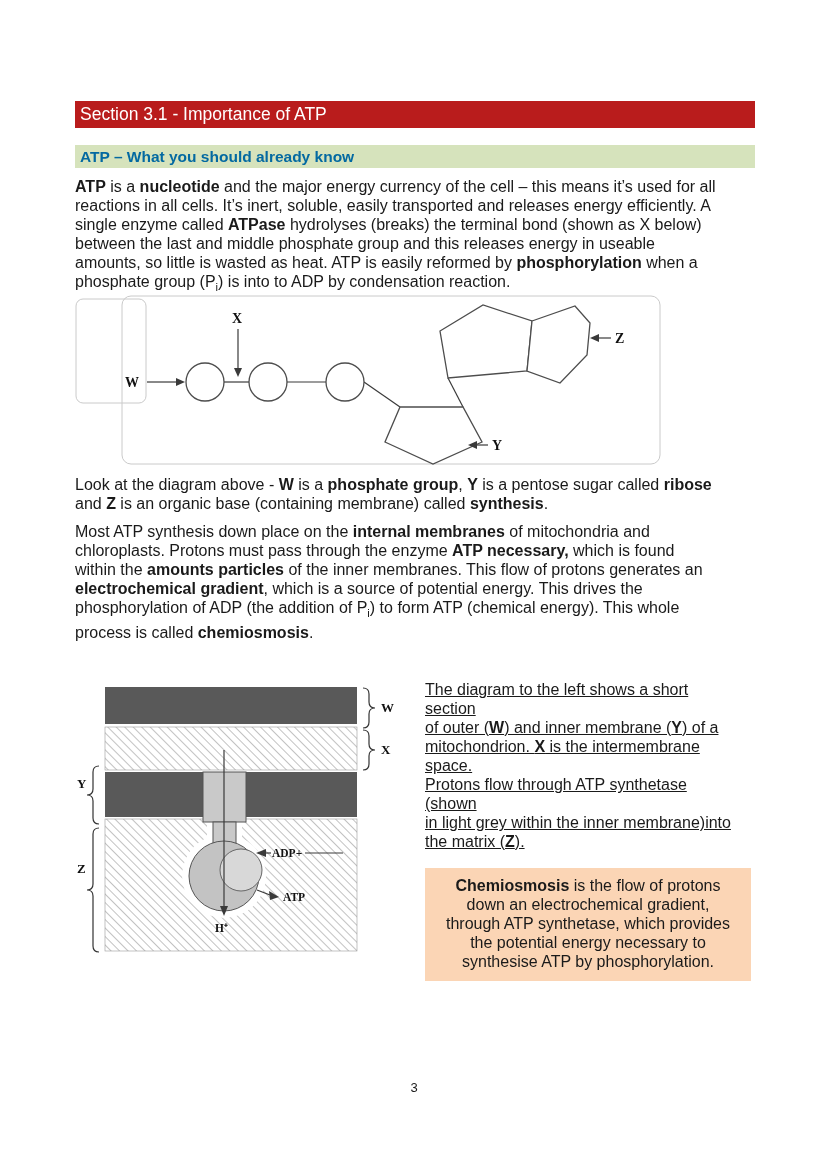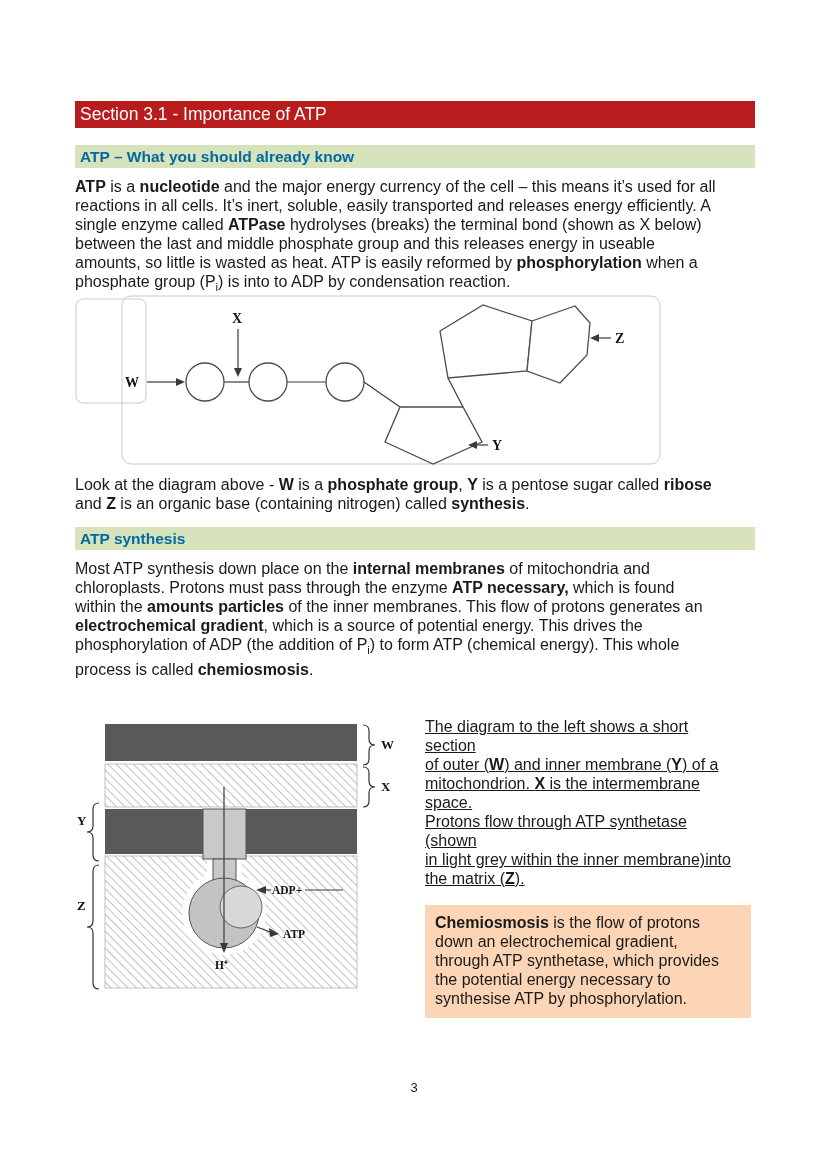--- a/index.html
+++ b/index.html
@@ -31,21 +31,21 @@
   }
   sub { font-size: 0.7em; }
   b { font-weight: bold; }
   figure { margin: 0; }
   .atp-fig { margin-top: -4px; }
   .caption { margin-top: 6px; }
   .bottom-row { display: flex; margin-top: 36px; }
   .membrane-fig { width: 350px; flex: none; }
   .right-col { width: 326px; }
   .desc { margin-top: 2px; text-decoration: underline; }
-  .note-box { background: #FBD5B5; margin-top: 17px; padding: 8px 10px 10px 10px; }
+  .note-box { background: #FBD5B5; margin-top: 17px; padding: 8px 10px 10px 10px; text-align: center; }
   .note-box .para { margin: 0; }
   .page-number {
     position: absolute; left: 0; top: 1080px; width: 100%;
     text-align: center; font-size: 13px; color: #1a1a1a;
   }
   svg { display: block; }
   svg .ln { stroke: #3a3a3a; stroke-width: 1.2px; fill: none; }
   svg .ah { fill: #3a3a3a; stroke: none; }
   svg .shape { fill: #ffffff; stroke: #4d4d4d; stroke-width: 1.3px; }
   svg text.dl1 { font-family: "Liberation Serif", serif; font-weight: bold; font-size: 14px; fill: #111; }
@@ -109,23 +109,22 @@
 
       <g>
         <line class="ln" x1="536" y1="45" x2="524" y2="45"></line>
         <polygon class="ah" points="515,45 524,41 524,49"></polygon>
       </g>
       <text class="dl1" x="540" y="50">Z</text>
     </svg>
   </figure>
 
   <p class="para caption"><span>Look at the diagram above - </span><b>W</b><span> is a </span><b>phosphate group</b><span>, </span><b>Y</b><span> is a pentose sugar called </span><b>ribose</b><span>
-and </span><b>Z</b><span> is an organic base (containing nitrogen) called </span><b>synthesis</b><span>.</span></p>
-
-  <div class="sub-header sh2">ATP synthesis</div>
+and </span><b>Z</b><span> is an organic base (containing membrane) called </span><b>synthesis</b><span>.</span></p>
+
 
   <p class="para"><span>Most ATP synthesis down place on the </span><b>internal membranes</b><span> of mitochondria and
 chloroplasts. Protons must pass through the enzyme </span><b>ATP necessary,</b><span> which is found
 within the </span><b>amounts particles</b><span> of the inner membranes. This flow of protons generates an
 </span><b>electrochemical gradient</b><span>, which is a source of potential energy. This drives the
 phosphorylation of ADP (the addition of P</span><sub>i</sub><span>) to form ATP (chemical energy). This whole
 process is called </span><b>chemiosmosis</b><span>.</span></p>
 
   <div class="bottom-row">
 

